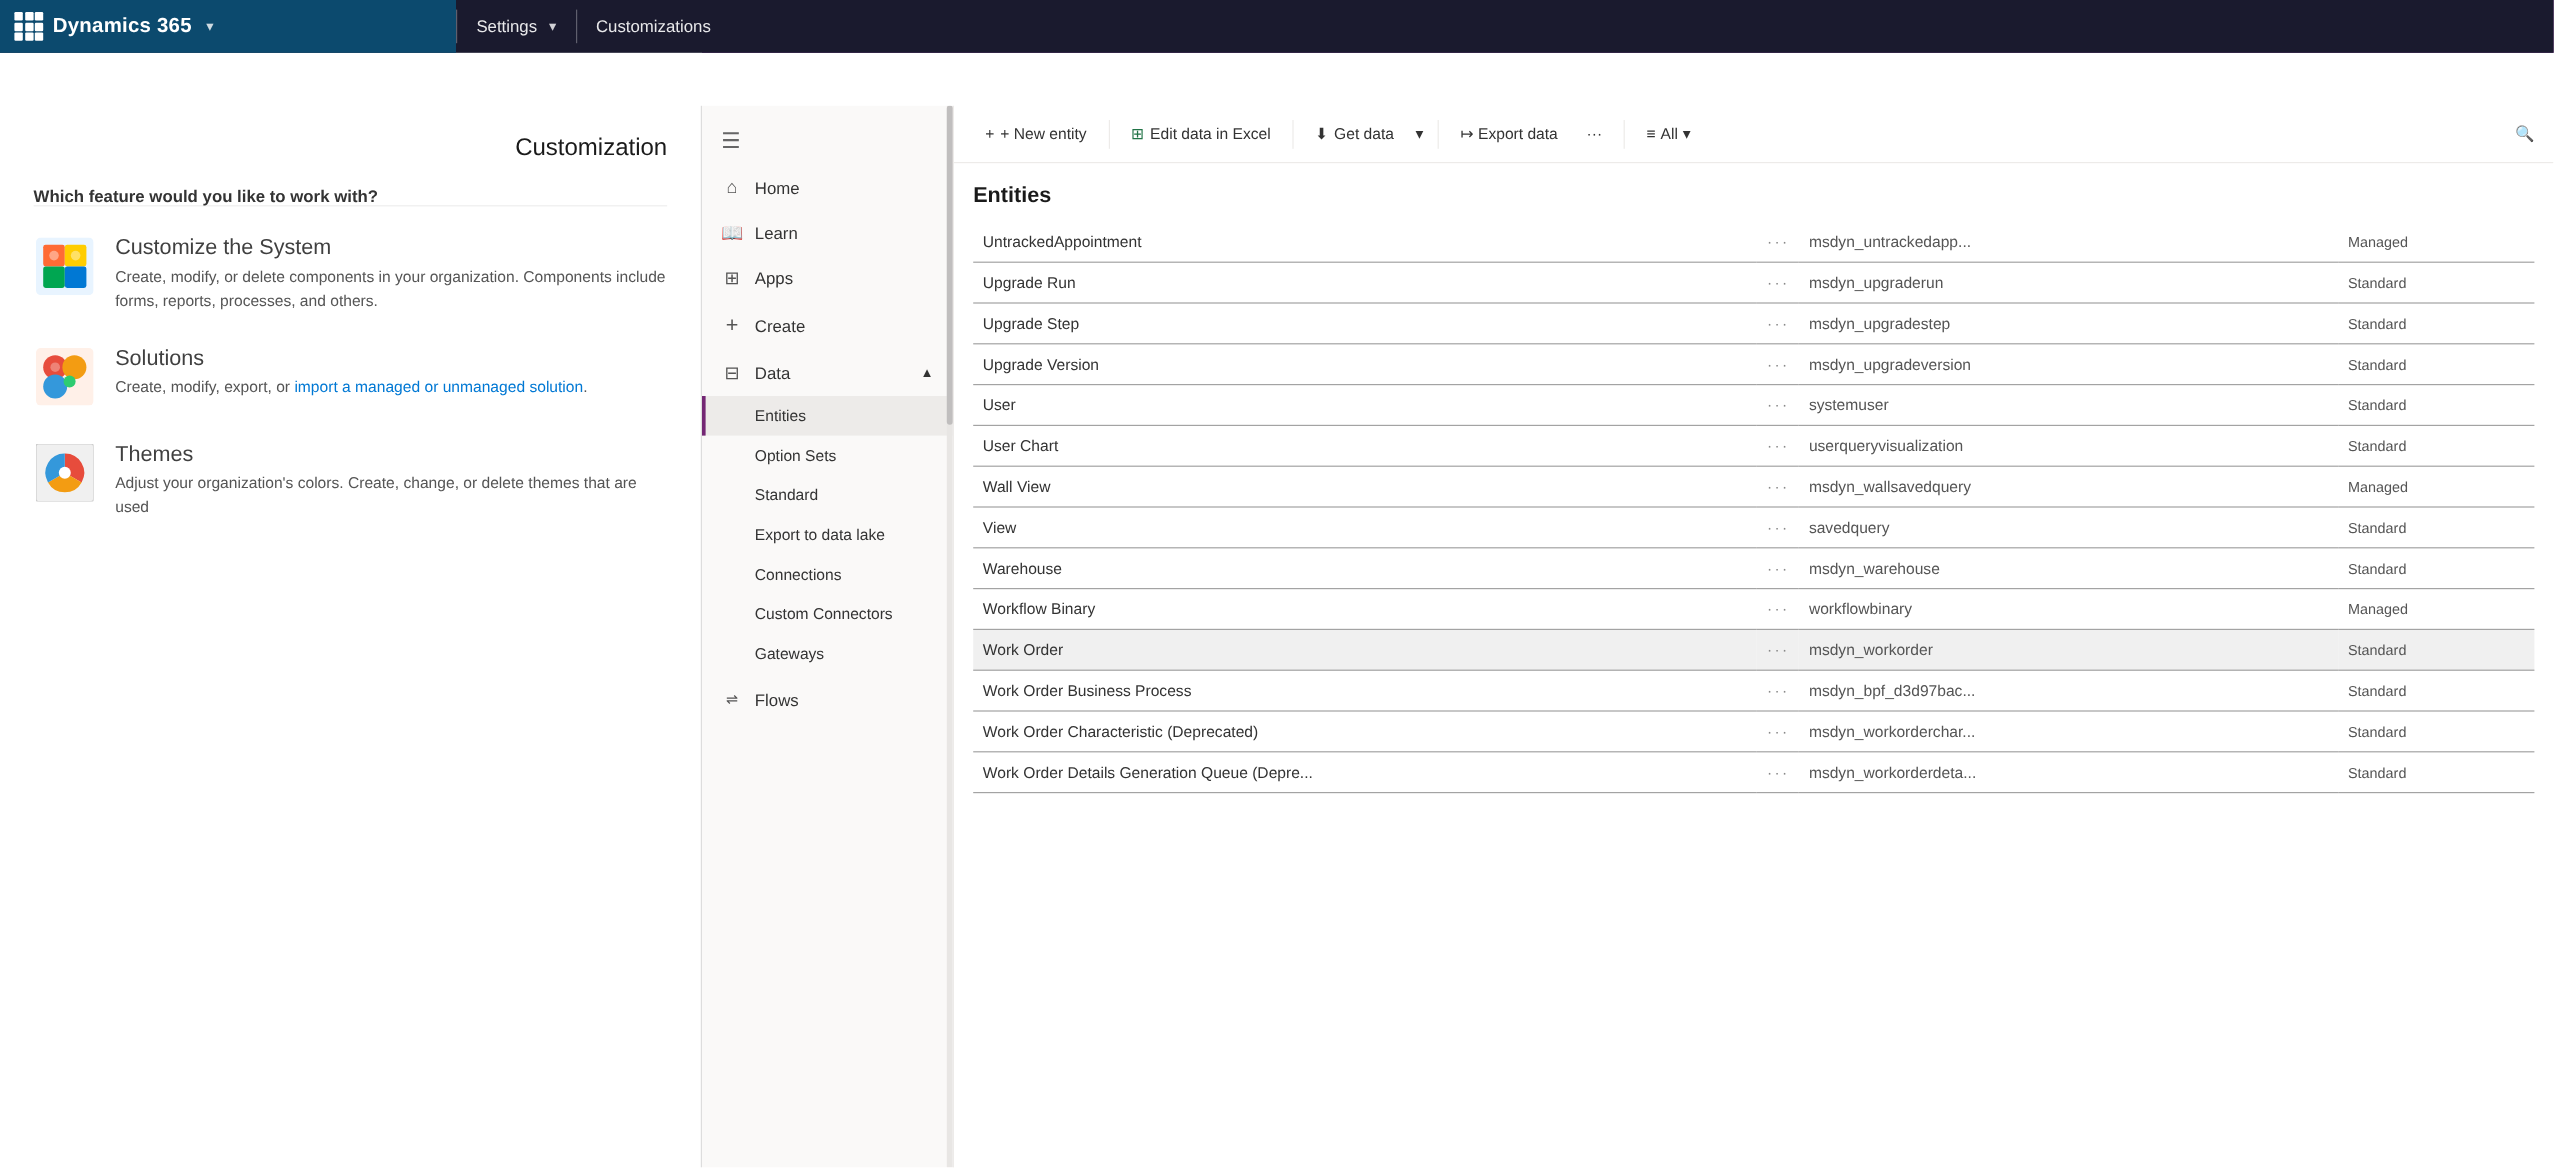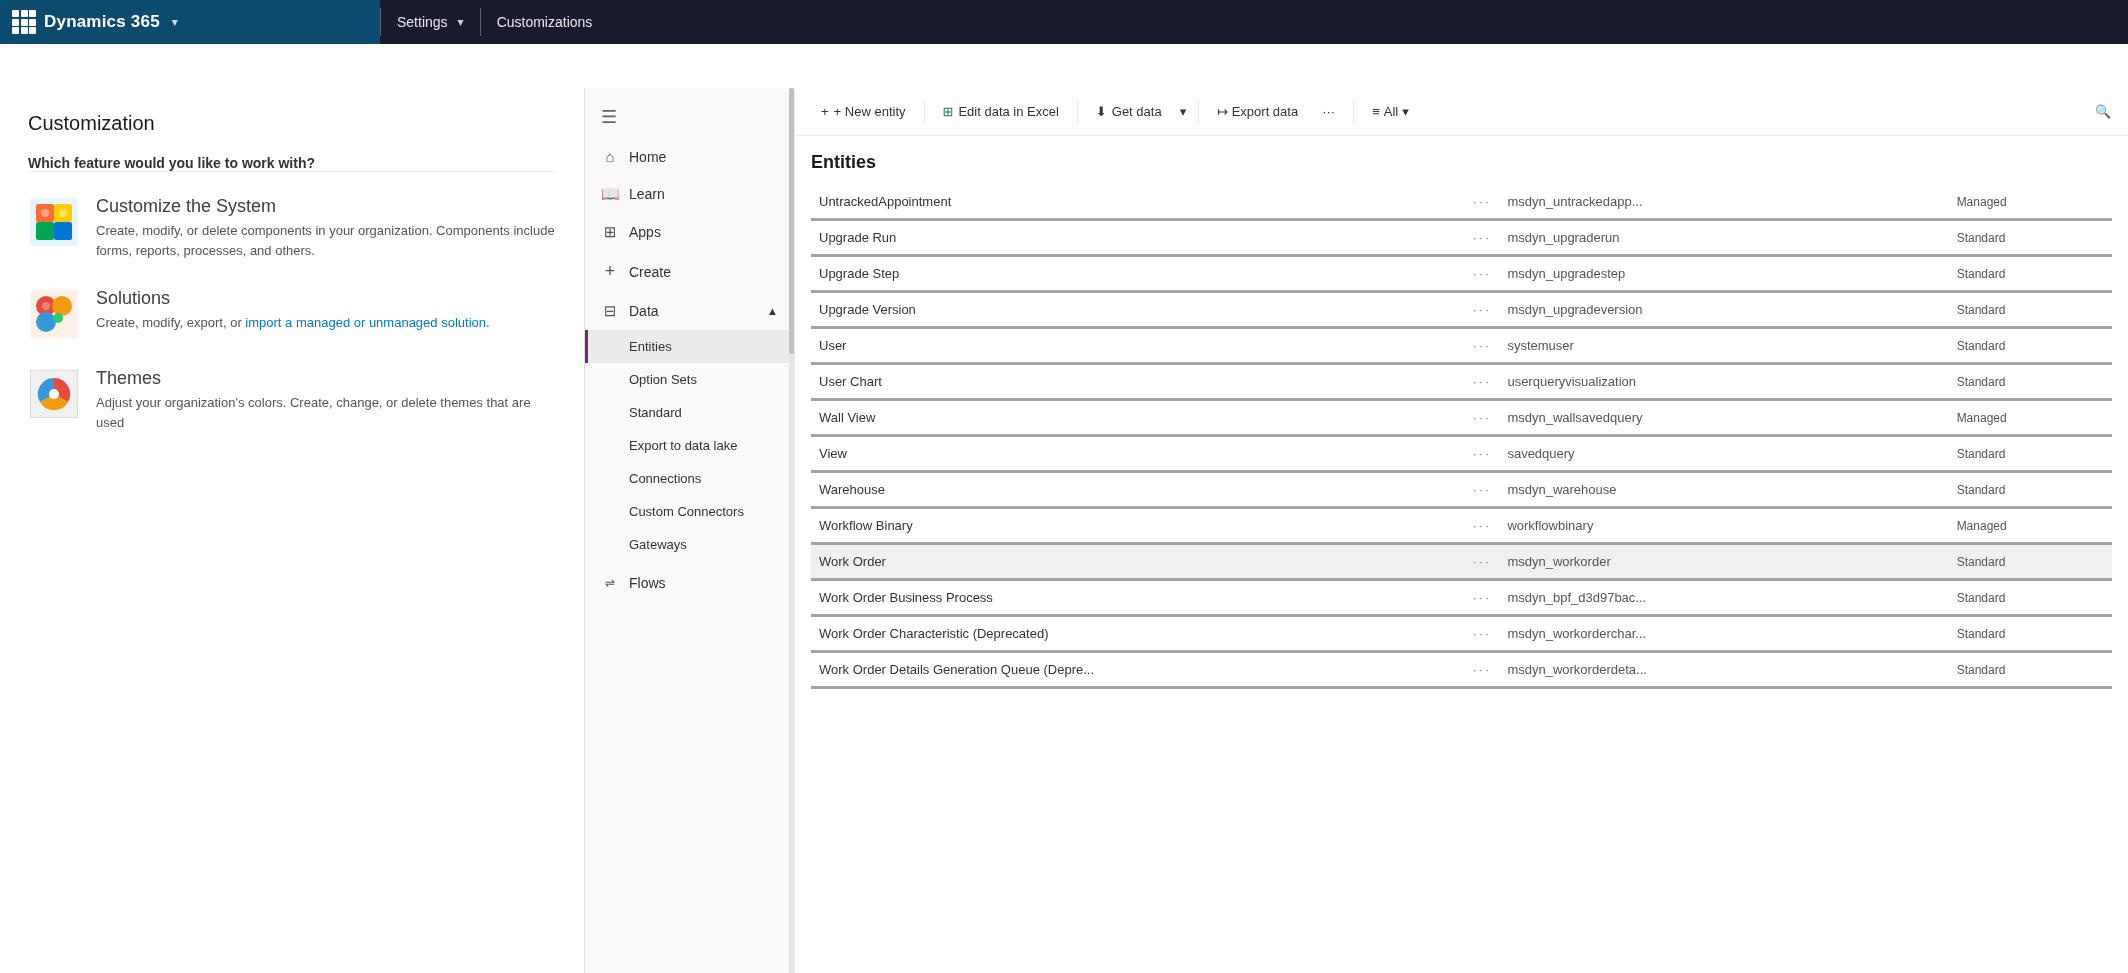--- a/index.html
+++ b/index.html
@@ -90,20 +90,21 @@
       background: white;
       padding: 24px 28px;
       overflow-y: auto;
       border-right: 1px solid #ddd;
     }
     .left-panel h1 {
       font-size: 20px;
       font-weight: 400;
       color: #1a1a1a;
       margin-bottom: 20px;
+      text-align: right;
     }
     .feature-question {
       font-size: 14px;
       font-weight: 600;
       color: #333;
       margin-bottom: 24px;
       padding-bottom: 0;
       border-bottom: 1px solid #eee;
     }
     .feature-item {
@@ -223,21 +224,21 @@
       font-size: 18px;
       font-weight: 600;
       color: #1a1a1a;
       padding: 16px 0 12px 0;
     }
     .entities-table {
       width: 100%;
       border-collapse: collapse;
     }
     .entities-table tr {
-      border-bottom: 3px solid #a3a3a3;
+      border-bottom: 1px solid #a3a3a3;
     }
     .entities-table tr.selected-row { background: #f0f0f0; }
     .entities-table td {
       padding: 9px 8px;
       font-size: 13px;
       color: #333;
     }
     .entities-table td.entity-name { font-size: 13px; color: #333; min-width: 320px; }
     .entities-table td.entity-dots { color: #888; letter-spacing: 2px; width: 32px; }
     .entities-table td.entity-logical { color: #555; min-width: 220px; }

